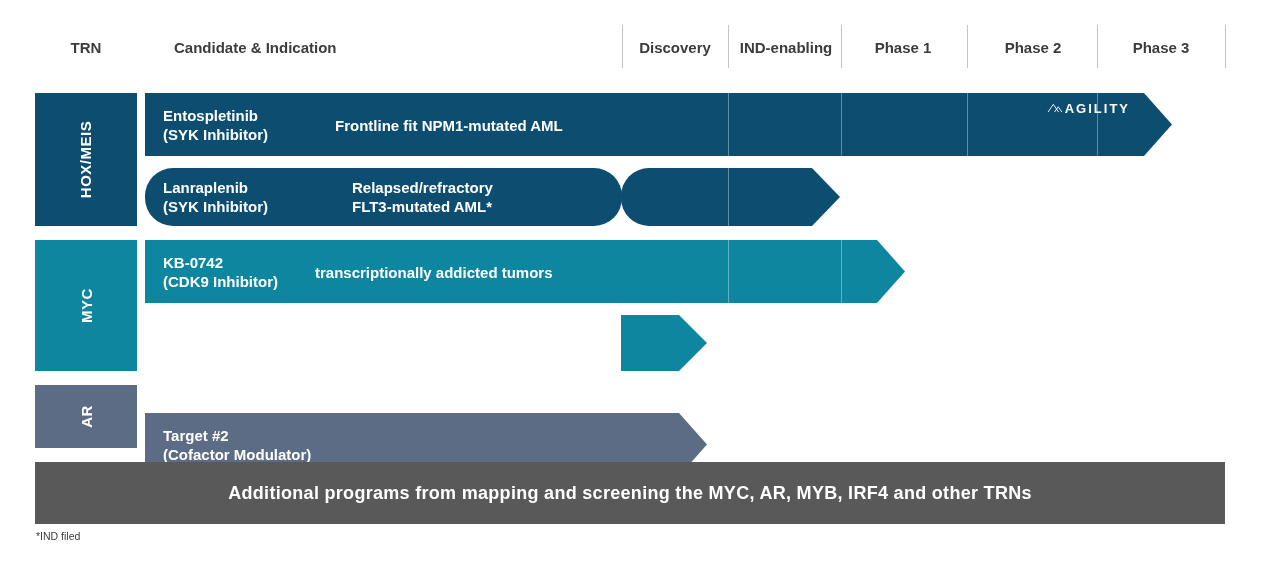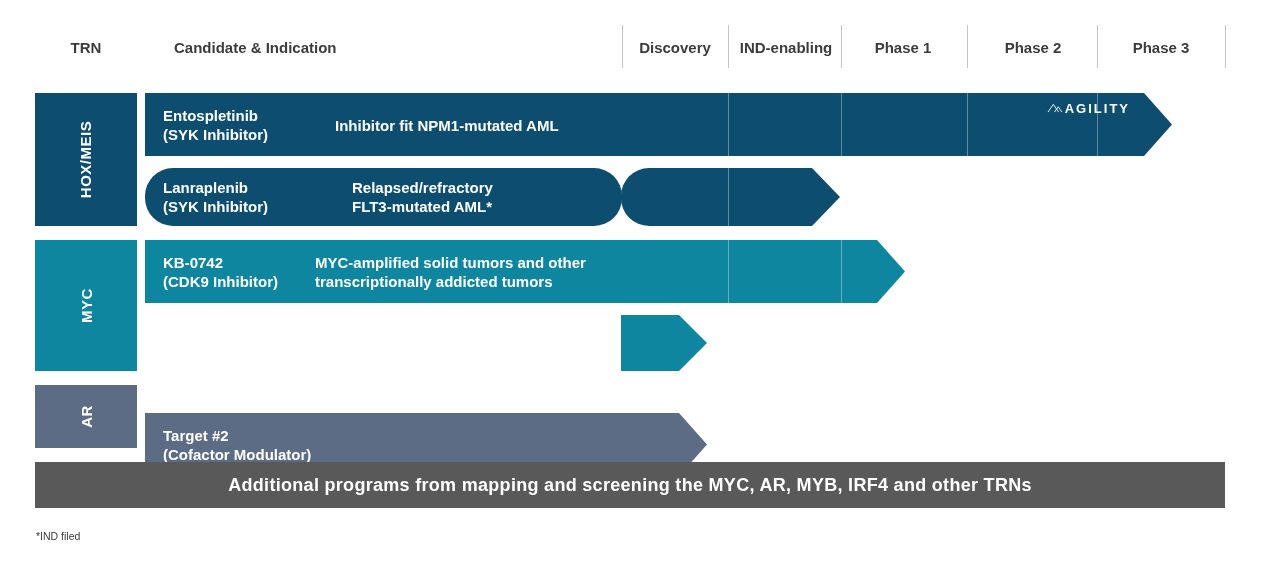--- a/index.html
+++ b/index.html
@@ -36,21 +36,21 @@
   .aw3{width:284px;}
   .aw4{width:86px;}
   .aw5{width:86px;}
   
   .vline{position:absolute;top:90px;height:362px;width:1px;background:rgba(255,255,255,.35);z-index:5;}
   
   .agility{position:absolute;left:1046px;top:96px;width:84px;display:flex;align-items:center;color:#fff;z-index:6;}
   .agility .txt{font-size:13px;font-weight:bold;letter-spacing:2px;margin-top:1px;}
   
   .footerbar{
-    position:absolute;left:35px;top:462px;width:1190px;height:46px;
+    position:absolute;left:35px;top:462px;width:1190px;height:62px;
     display:flex;align-items:center;justify-content:center;
     color:#fff;font-weight:bold;font-size:18px;letter-spacing:.3px;
   }
   .footnote{position:absolute;left:36px;top:530px;font-size:10.5px;color:#3c3c3c;}
 </style>
 </head>
 <body>
 
 <div class="stage">
 
@@ -78,21 +78,21 @@
   <div class="trnbox" style="top: 385px; height: 63px; background: rgb(93, 108, 133);">
     <span>AR</span>
   </div>
 
   <div class="labelbox r1" style="background: rgb(13, 78, 112);">
     <div class="cand">
       <div>Entospletinib</div>
       <div>(SYK Inhibitor)</div>
     </div>
     <div class="ind ind-r1">
-      <div>Inhibitor fit NPM1-mutated AML</div>
+      <div>Frontline fit NPM1-mutated AML</div>
     </div>
   </div>
   <div class="arrow r1 aw1" style="background: rgb(13, 78, 112);"></div>
   <div class="agility">
     <svg width="46" height="24" viewBox="0 0 46 24">
       <path d="M5 22 L18 3 L31 22" stroke="#ffffff" stroke-width="2.2" fill="none"></path>
       <path d="M21 22 L30 9 L39 22" stroke="#ffffff" stroke-width="2.2" fill="none"></path>
     </svg>
     <span class="txt">AGILITY</span>
   </div>
@@ -108,21 +108,20 @@
     </div>
   </div>
   <div class="arrow r2 aw2" style="background: rgb(13, 78, 112);"></div>
 
   <div class="labelbox r3" style="background: rgb(14, 134, 160);">
     <div class="cand">
       <div>KB-0742</div>
       <div>(CDK9 Inhibitor)</div>
     </div>
     <div class="ind ind-r3">
-      <div>MYC-amplified solid tumors and other</div>
       <div>transcriptionally addicted tumors</div>
     </div>
   </div>
   <div class="arrow r3 aw3" style="background: rgb(14, 134, 160);"></div>
 
   <div class="arrow r4 aw4" style="background: rgb(14, 134, 160);"></div>
 
   <div class="labelbox r5" style="background: rgb(93, 108, 133);">
     <div class="cand">
       <div>Target #2</div>

